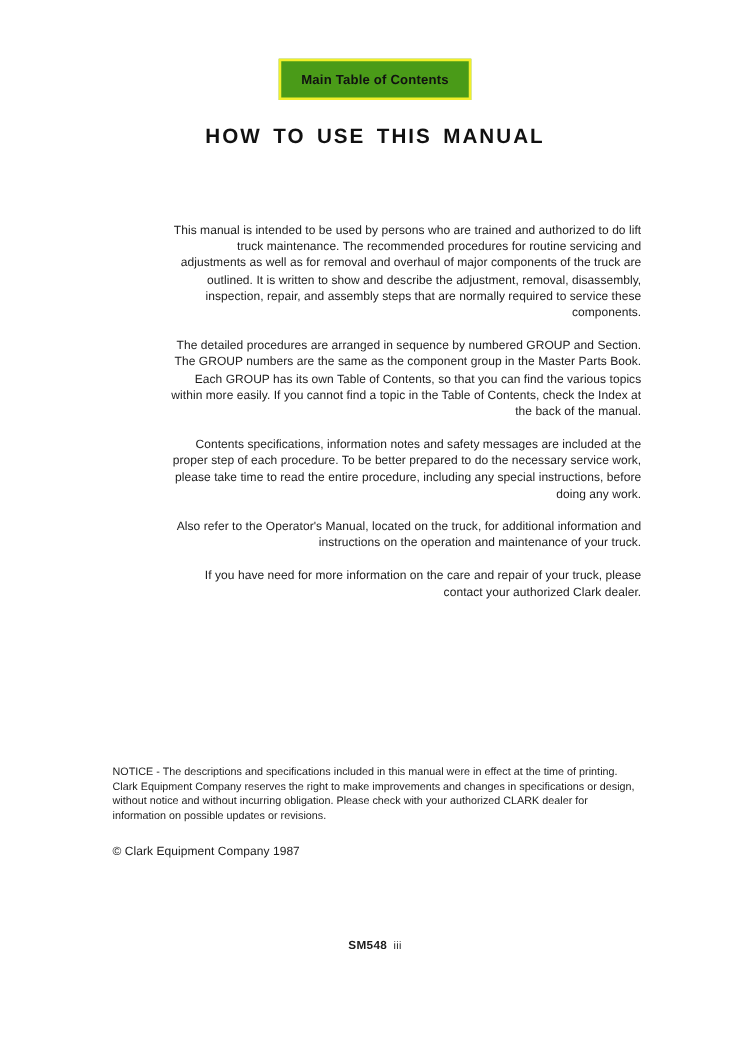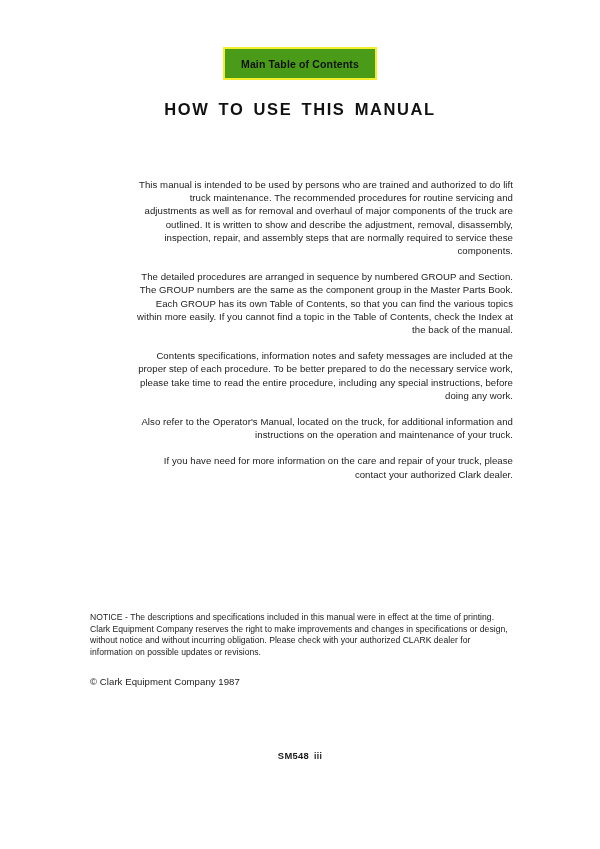--- a/index.html
+++ b/index.html
@@ -118,21 +118,21 @@
     left: 0;
     width: 600px;
     text-align: center;
     font-family: "Liberation Sans", sans-serif;
     font-size: 9.4px;
     font-weight: bold;
     color: #1b1b1b;
     letter-spacing: 0.3px;
   }
   .footer-folio {
-    font-weight: bold;
+    font-weight: normal;
     margin-left: 5px;
     font-size: 8.6px;
   }
 </style>
 </head>
 <body>
 
 <div class="page">
 
   <div class="toc-button-wrap">

